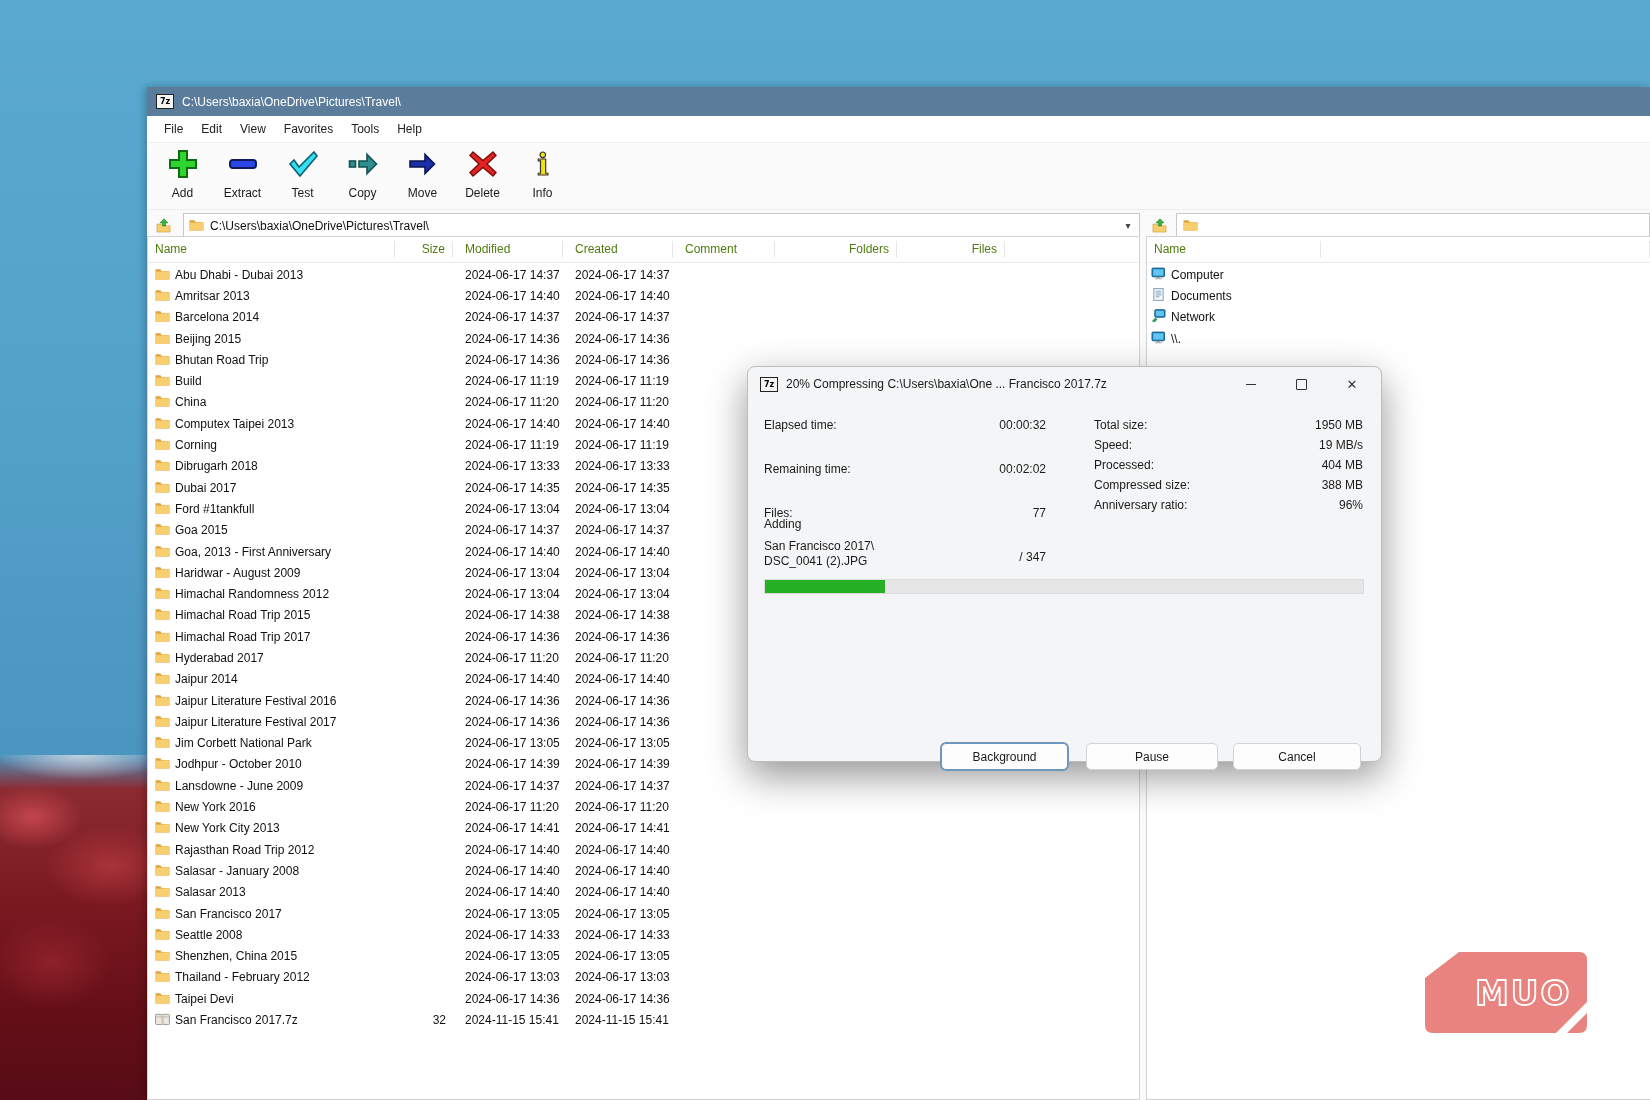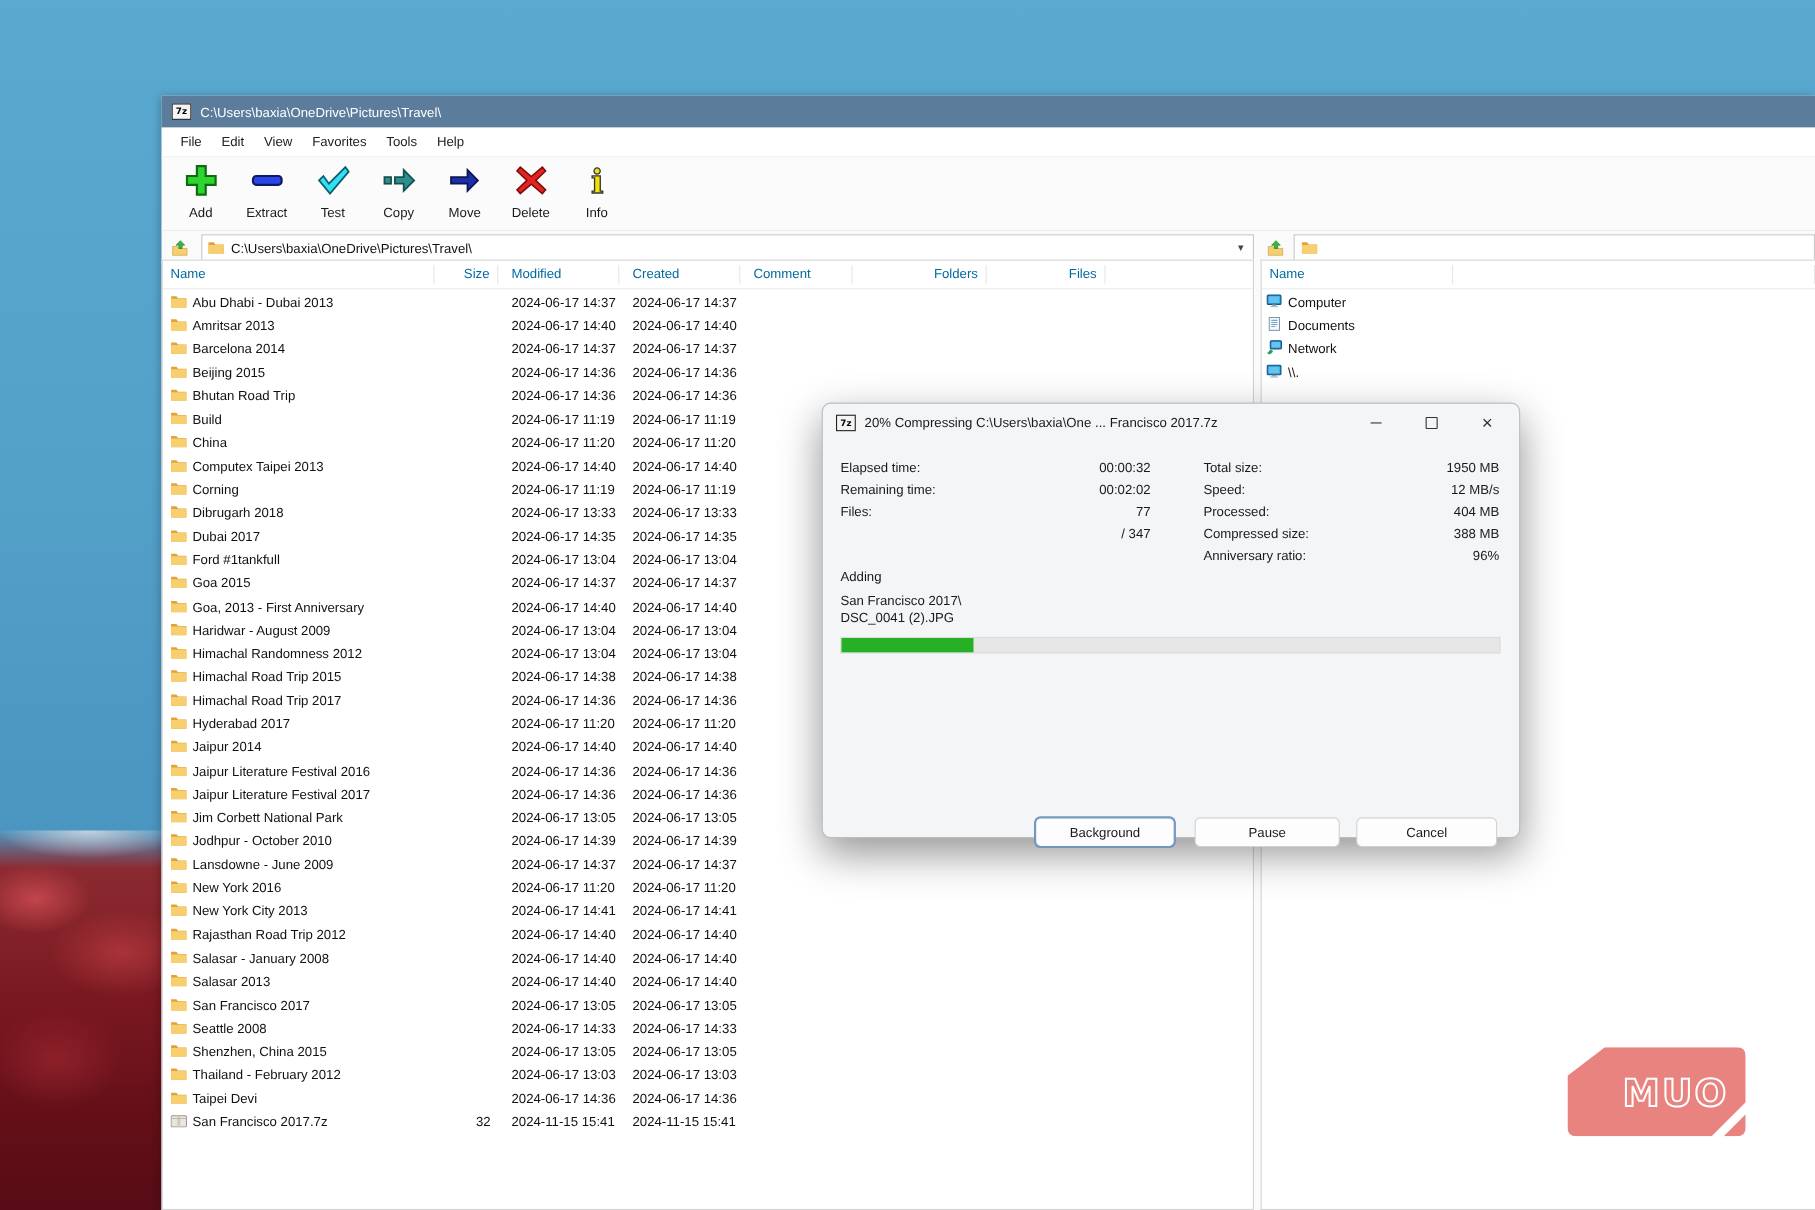--- a/index.html
+++ b/index.html
@@ -44,21 +44,21 @@
     display:flex;align-items:center;justify-content:center;}
   .upbtn-right{position:absolute;left:999px;top:3px;width:26px;height:24px;display:flex;align-items:center;justify-content:center;}
   .rightfield{position:absolute;left:1029px;top:3px;right:0;height:23px;background:#fff;
     border:1px solid #c8c8c8;display:flex;align-items:center;padding-left:6px;}
 
   
   .panel{position:absolute;top:149px;bottom:0;background:#fff;border:1px solid #d4d4d4;box-sizing:border-box;}
   .panel-left{left:0;width:993px;}
   .panel-right{left:999px;right:0;border-right:none;}
 
-  .hdr{display:grid;height:25px;align-items:center;border-bottom:1px solid #ececec;color:#0369a1;}
+  .hdr{display:grid;height:25px;align-items:center;border-bottom:1px solid #ececec;color:#4d7c0f;}
   .hdr-left{grid-template-columns:247px 58px 110px 110px 102px 122px 108px;}
   .hdr .hcell{height:17px;line-height:17px;border-right:1px solid #e7e7e7;overflow:hidden;white-space:nowrap;}
   .hc-name{padding-left:7px;}
   .hc-size,.hc-folders,.hc-files{text-align:right;padding-right:7px;}
   .hc-modified,.hc-created,.hc-comment{padding-left:12px;}
 
   .rows{position:absolute;left:0;right:0;top:27px;}
   .frow{display:grid;grid-template-columns:247px 58px 110px 110px 102px 122px 108px;height:21.3px;align-items:center;white-space:nowrap;}
   .frow .c-name{display:flex;align-items:center;gap:5px;padding-left:7px;overflow:hidden;}
   .frow .c-size{text-align:right;padding-right:7px;}
@@ -71,21 +71,21 @@
   .dialog{position:absolute;left:747px;top:366px;width:633px;height:394px;background:#f4f5f6;
     border:1px solid #b9bec2;border-radius:8px;box-shadow:0 14px 38px rgba(0,0,0,.42);z-index:50;}
   .dlg-title{height:34px;display:flex;align-items:center;padding-left:12px;gap:8px;color:#1a1a1a;}
   .dlg-title .dtext{font-size:12px;white-space:nowrap;}
   .dlg-ctl{position:absolute;top:5px;width:34px;height:25px;display:flex;align-items:center;justify-content:center;color:#333;}
   .ctl-min{left:486px;} .ctl-max{left:536px;} .ctl-close{left:587px;font-size:13px;}
   .ctl-min i{display:block;width:10px;height:1px;background:#333;}
   .ctl-max i{display:block;width:9px;height:9px;border:1px solid #333;border-radius:1px;}
 
   .stats-col{position:absolute;top:48px;display:flex;flex-direction:column;}
-  .stats-left{left:16px;width:282px;}
+  .stats-left{left:16px;width:282px;gap:24px;}
   .stats-right{left:346px;width:269px;}
   .stat-row{display:flex;justify-content:space-between;height:20px;align-items:center;color:#1a1a1a;}
 
   .adding-label{position:absolute;left:16px;top:150px;color:#1a1a1a;}
   .current-item{position:absolute;left:16px;top:172px;line-height:14.5px;color:#1a1a1a;}
 
   .pbar{position:absolute;left:16px;top:212px;width:600px;height:15px;background:#e6e6e6;border:1px solid #dcdcdc;box-sizing:border-box;}
   .pfill{height:100%;background:#25b025;}
 
   .dlg-btn{position:absolute;top:376px;height:27px;background:#fdfdfd;border:1px solid #d2d2d2;
@@ -825,21 +825,21 @@
         <span>/ 347</span>
       </div>
     </div>
   <div class="stats-col stats-right" id="stats-right">
       <div class="stat-row">
         <span>Total size:</span>
         <span>1950 MB</span>
       </div>
       <div class="stat-row">
         <span>Speed:</span>
-        <span>12 MB/s</span>
+        <span>19 MB/s</span>
       </div>
       <div class="stat-row">
         <span>Processed:</span>
         <span>404 MB</span>
       </div>
       <div class="stat-row">
         <span>Compressed size:</span>
         <span>388 MB</span>
       </div>
       <div class="stat-row">

